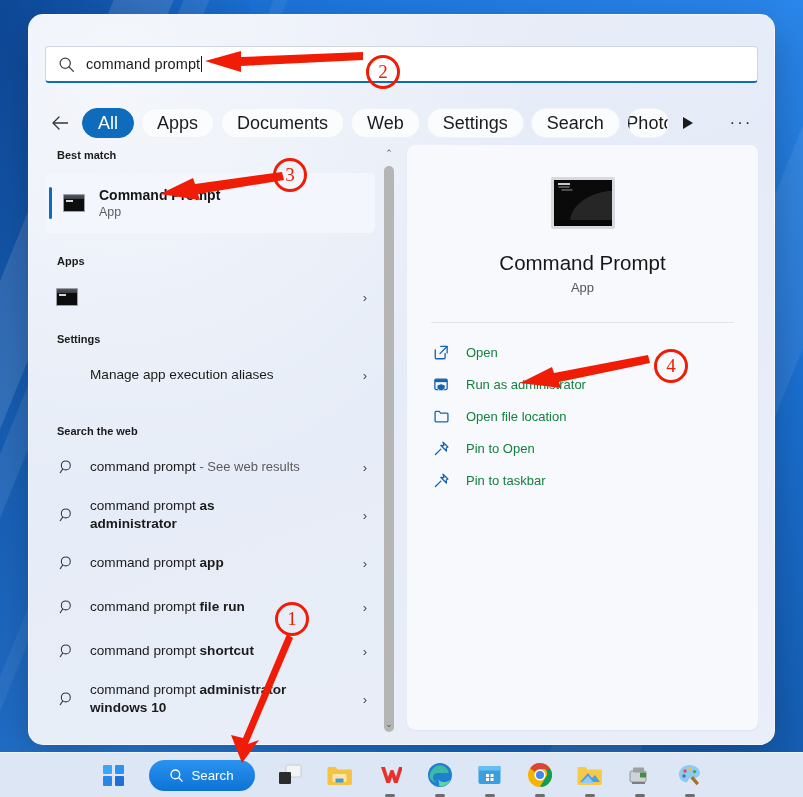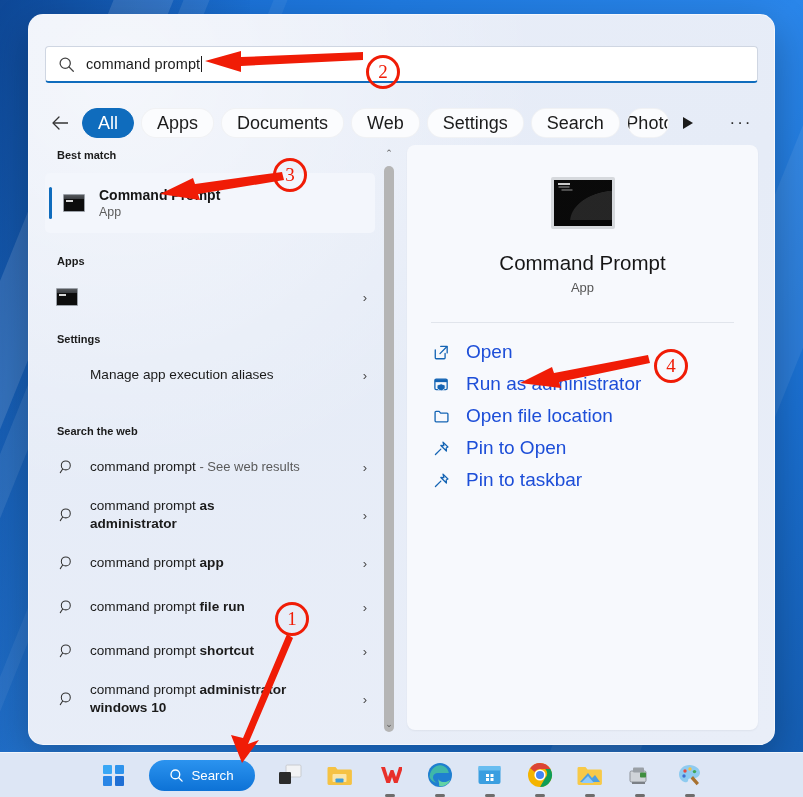--- a/index.html
+++ b/index.html
@@ -128,21 +128,21 @@
   .cmd-big-txt { position: absolute; left: 4px; top: 3px; width: 12px; height: 2px;
     background: #c9c9c9; box-shadow: 0 3px 0 -0.5px #9d9d9d, 3px 6px 0 -0.5px #8f8f8f; }
   .preview-title { font-size: 20.5px; color: #161616; margin-top: 22px; font-weight: 400; }
   .preview-sub { font-size: 13px; color: #555; margin-top: 5px; }
   .divider { height: 1px; background: #e1e5ec; margin: 27px 24px 0 24px; }
 
   .action { display: flex; align-items: center; height: 32px; margin: 0 10px;
     padding-left: 14px; border-radius: 4px; }
   .action-ico { width: 20px; height: 20px; flex: none; margin-right: 15px;
     display: flex; align-items: center; justify-content: center; }
-  .action-label { font-size: 19px; color: #1d4ed8; }
+  .action-label { font-size: 13px; color: #15803d; }
   .actions-wrap { padding-top: 13px; }
 
   
   .taskbar { position: absolute; left: 0; bottom: 0; width: 803px; height: 45px;
     background: #dde6f5; border-top: 1px solid rgba(255,255,255,0.6);
     display: flex; align-items: center; justify-content: center; gap: 20px; }
   .tb-item { width: 30px; height: 30px; position: relative;
     display: flex; align-items: center; justify-content: center; }
   .tb-dot { position: absolute; bottom: -7px; left: 50%; margin-left: -5px;
     width: 10px; height: 3px; background: #6d6d6d; border-radius: 2px; }

